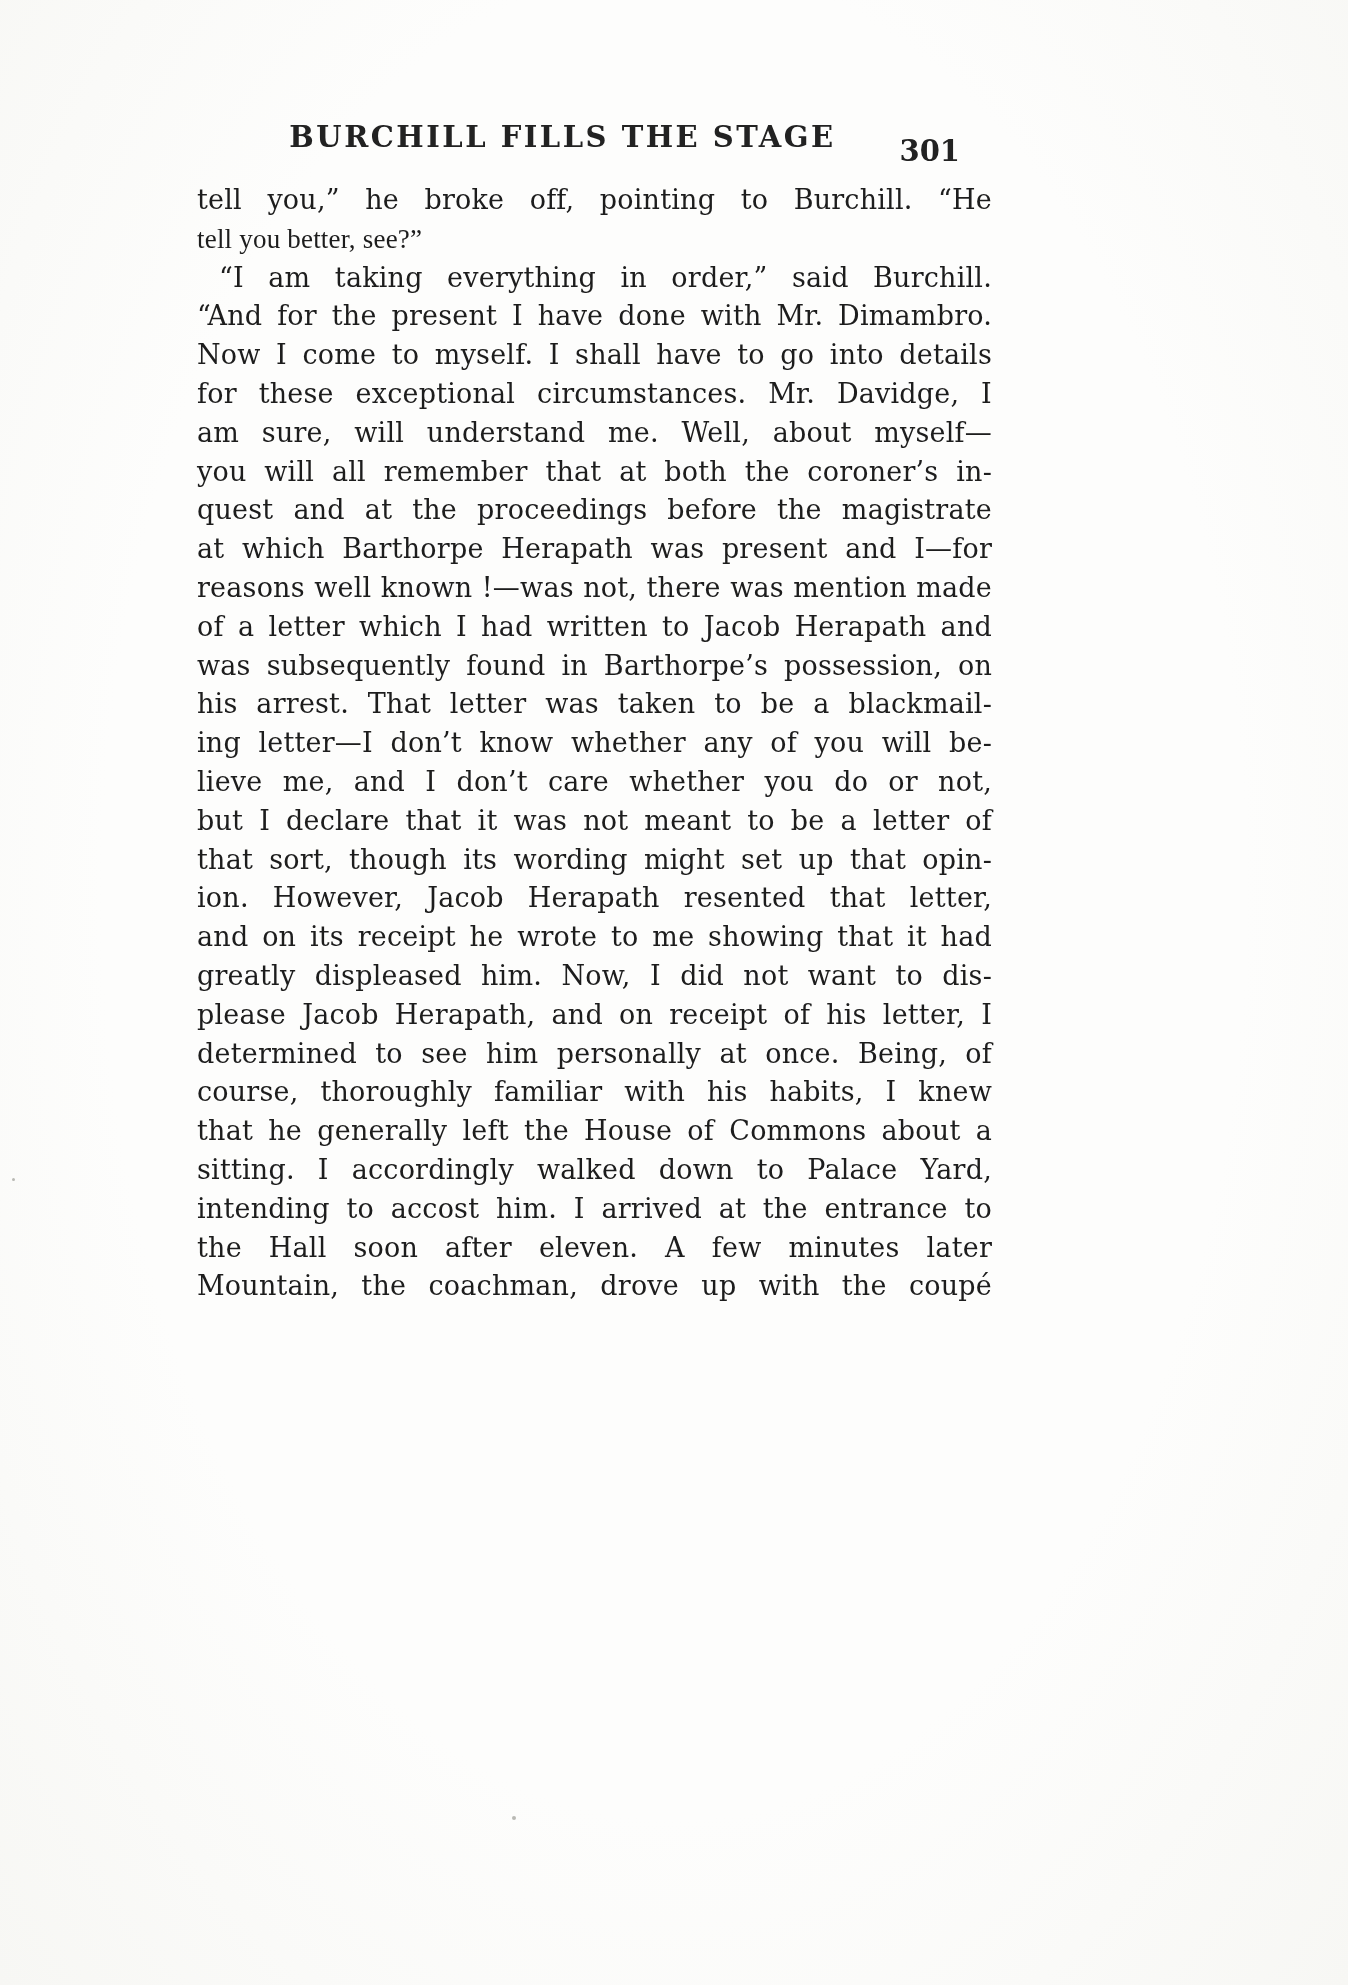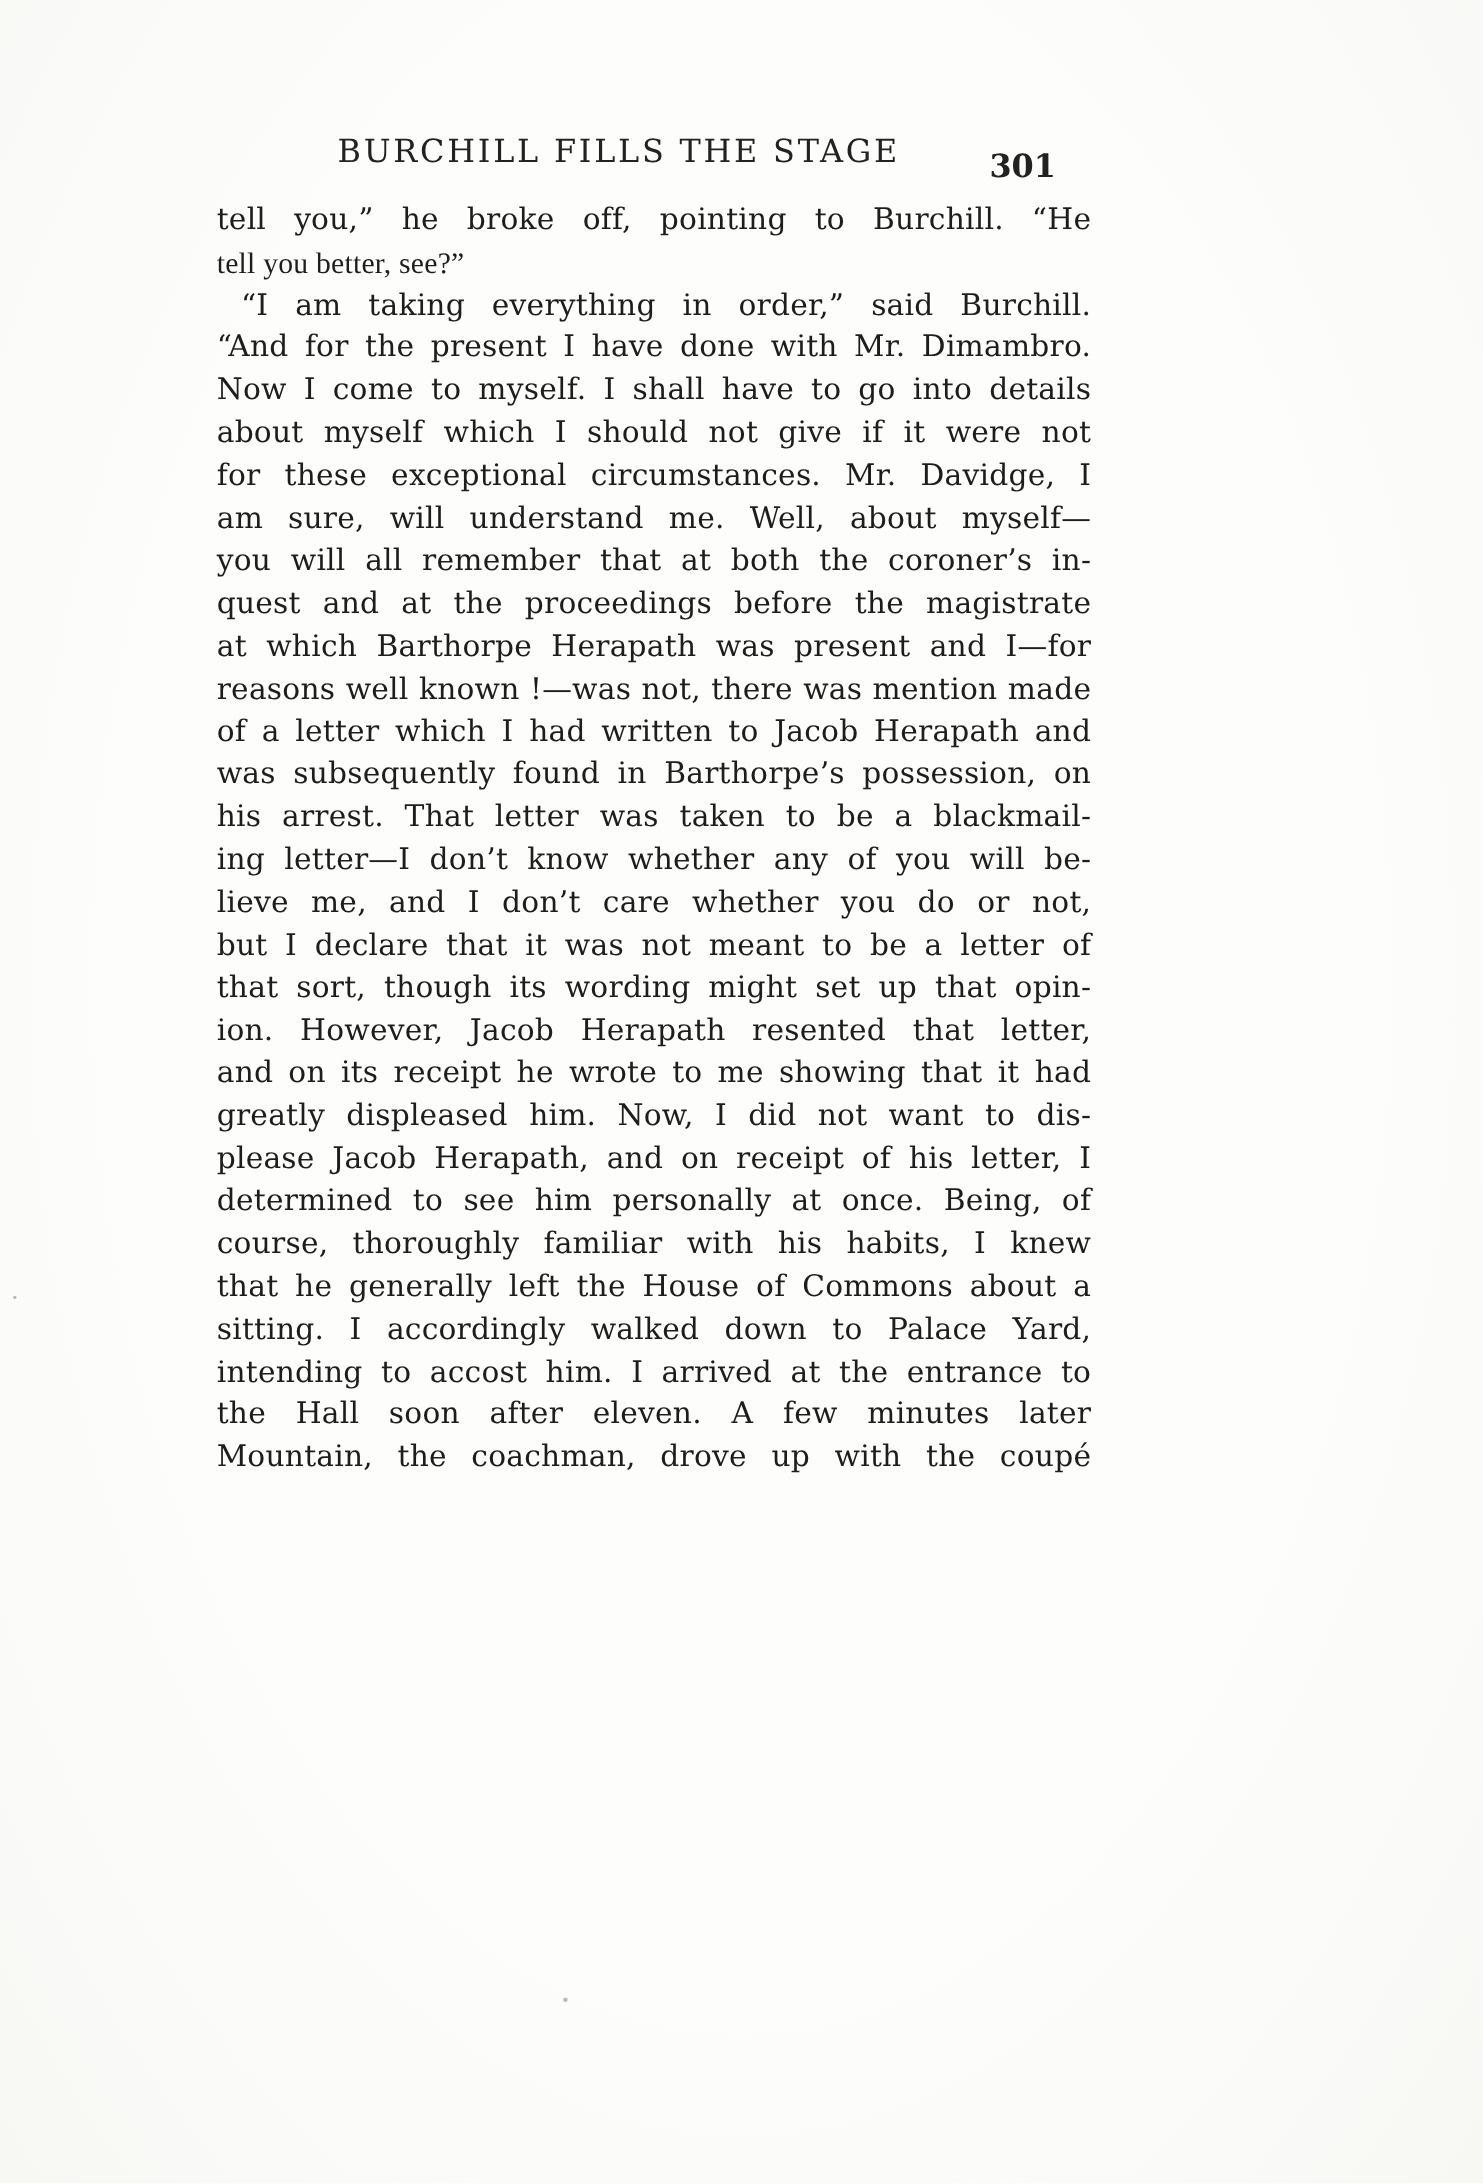--- a/index.html
+++ b/index.html
@@ -22,21 +22,21 @@
     top: 120px;
     left: 165px;
     width: 795px;
     height: 40px;
   }
   .header .title {
     display: block;
     text-align: center;
     font-size: 29px;
     letter-spacing: 2.5px;
-    font-weight: 400;
+    font-weight: 700;
     color: #222;
   }
   .header .pagenum {
     position: absolute;
     right: 0;
     top: 14px;
     font-size: 29px;
     font-weight: 600;
     color: #222;
   }
@@ -80,21 +80,20 @@
   <div class="header">
     <span class="title">BURCHILL FILLS THE STAGE</span>
     <span class="pagenum">301</span>
   </div>
   <div class="body-text">
       <div class="line">tell you,” he broke off, pointing to Burchill.  “He</div>
       <div class="line no-justify">tell you better, see?”</div>
       <div class="line indent">“I am taking everything in order,” said Burchill.</div>
       <div class="line">“And for the present I have done with Mr. Dimambro.</div>
       <div class="line">Now I come to myself.  I shall have to go into details</div>
-      <div class="line">about myself which I should not give if it were not</div>
       <div class="line">for these exceptional circumstances.  Mr. Davidge, I</div>
       <div class="line">am sure, will understand me.  Well, about myself—</div>
       <div class="line">you will all remember that at both the coroner’s in-</div>
       <div class="line">quest and at the proceedings before the magistrate</div>
       <div class="line">at which Barthorpe Herapath was present and I—for</div>
       <div class="line">reasons well known !—was not, there was mention made</div>
       <div class="line">of a letter which I had written to Jacob Herapath and</div>
       <div class="line">was subsequently found in Barthorpe’s possession, on</div>
       <div class="line">his arrest.  That letter was taken to be a blackmail-</div>
       <div class="line">ing letter—I don’t know whether any of you will be-</div>

